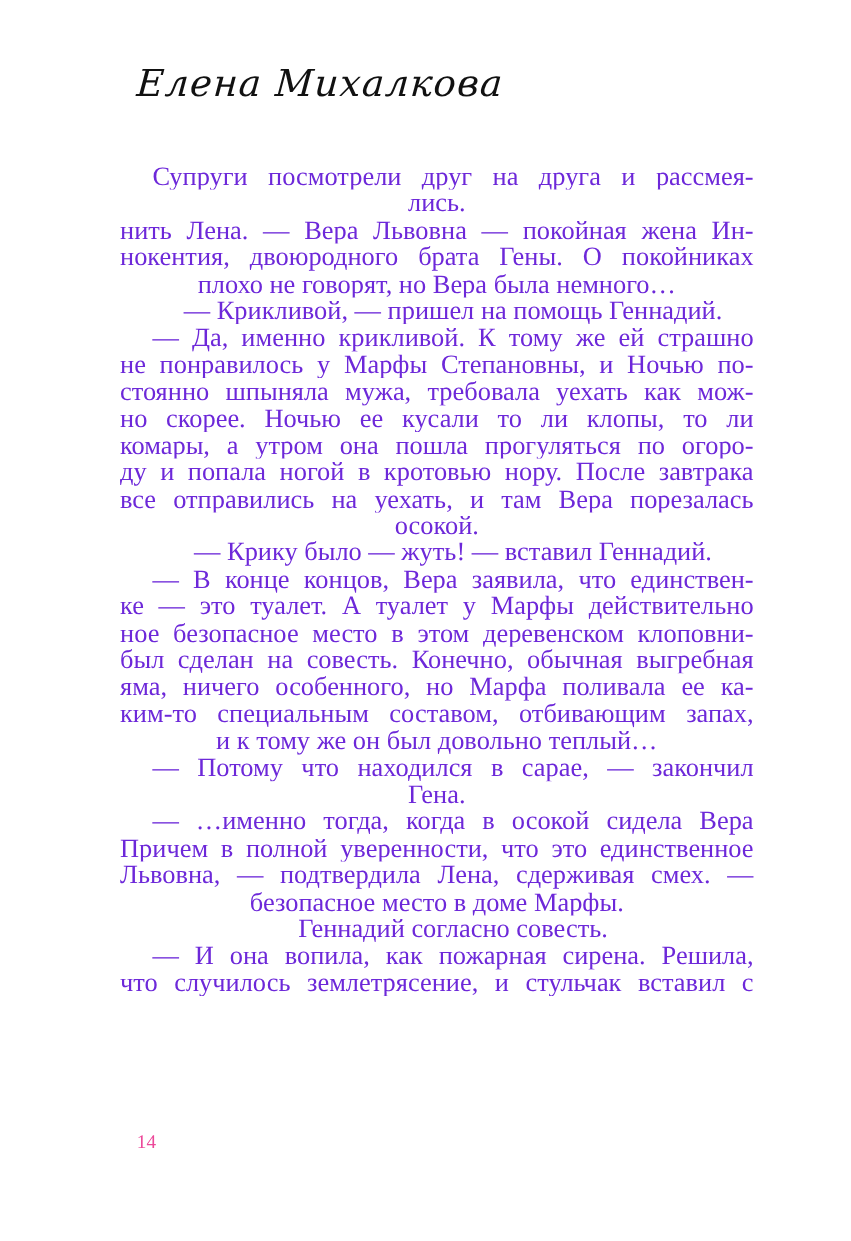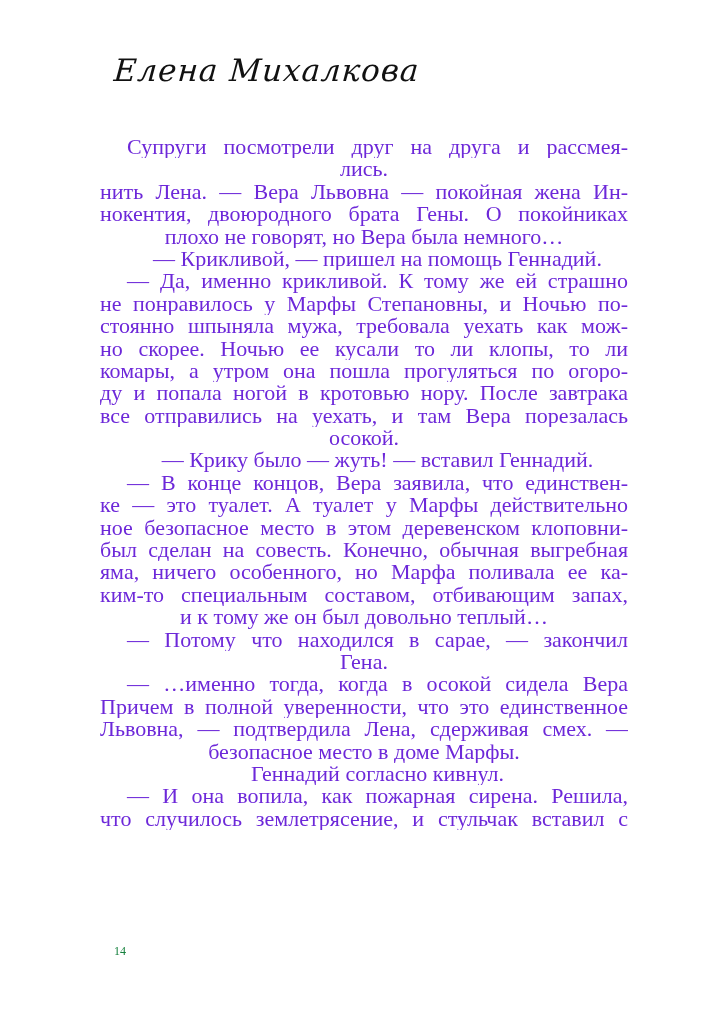--- a/index.html
+++ b/index.html
@@ -47,22 +47,22 @@
     text-align: justify;
     text-align-last: justify;
   }
   .line.first {
     text-indent: 27px;
   }
   .page-number {
     position: absolute;
     left: 114px;
     top: 944px;
-    font-size: 12px;
-    color: #15803d;
+    font-size: 16px;
+    color: #ec4899;
   }
 </style>
 </head>
 <body>
 
 <div class="page">
   <div class="author-header">Елена Михалкова</div>
 
   <div class="text-block">
       <div class="paragraph">
@@ -103,21 +103,21 @@
         <div class="line just first">— Потому что находился в сарае, — закончил</div>
         <div class="line">Гена.</div>
       </div>
       <div class="paragraph">
         <div class="line just first">— …именно тогда, когда в осокой сидела Вера</div>
         <div class="line just">Причем в полной уверенности, что это единственное</div>
         <div class="line just">Львовна, — подтвердила Лена, сдерживая смех. —</div>
         <div class="line">безопасное место в доме Марфы.</div>
       </div>
       <div class="paragraph">
-        <div class="line first">Геннадий согласно кивнул.</div>
+        <div class="line first">Геннадий согласно совесть.</div>
       </div>
       <div class="paragraph">
         <div class="line just first">— И она вопила, как пожарная сирена. Решила,</div>
         <div class="line just">что случилось землетрясение, и стульчак вставил с</div>
       </div>
     </div>
 
   <div class="page-number">14</div>
 </div>
 

